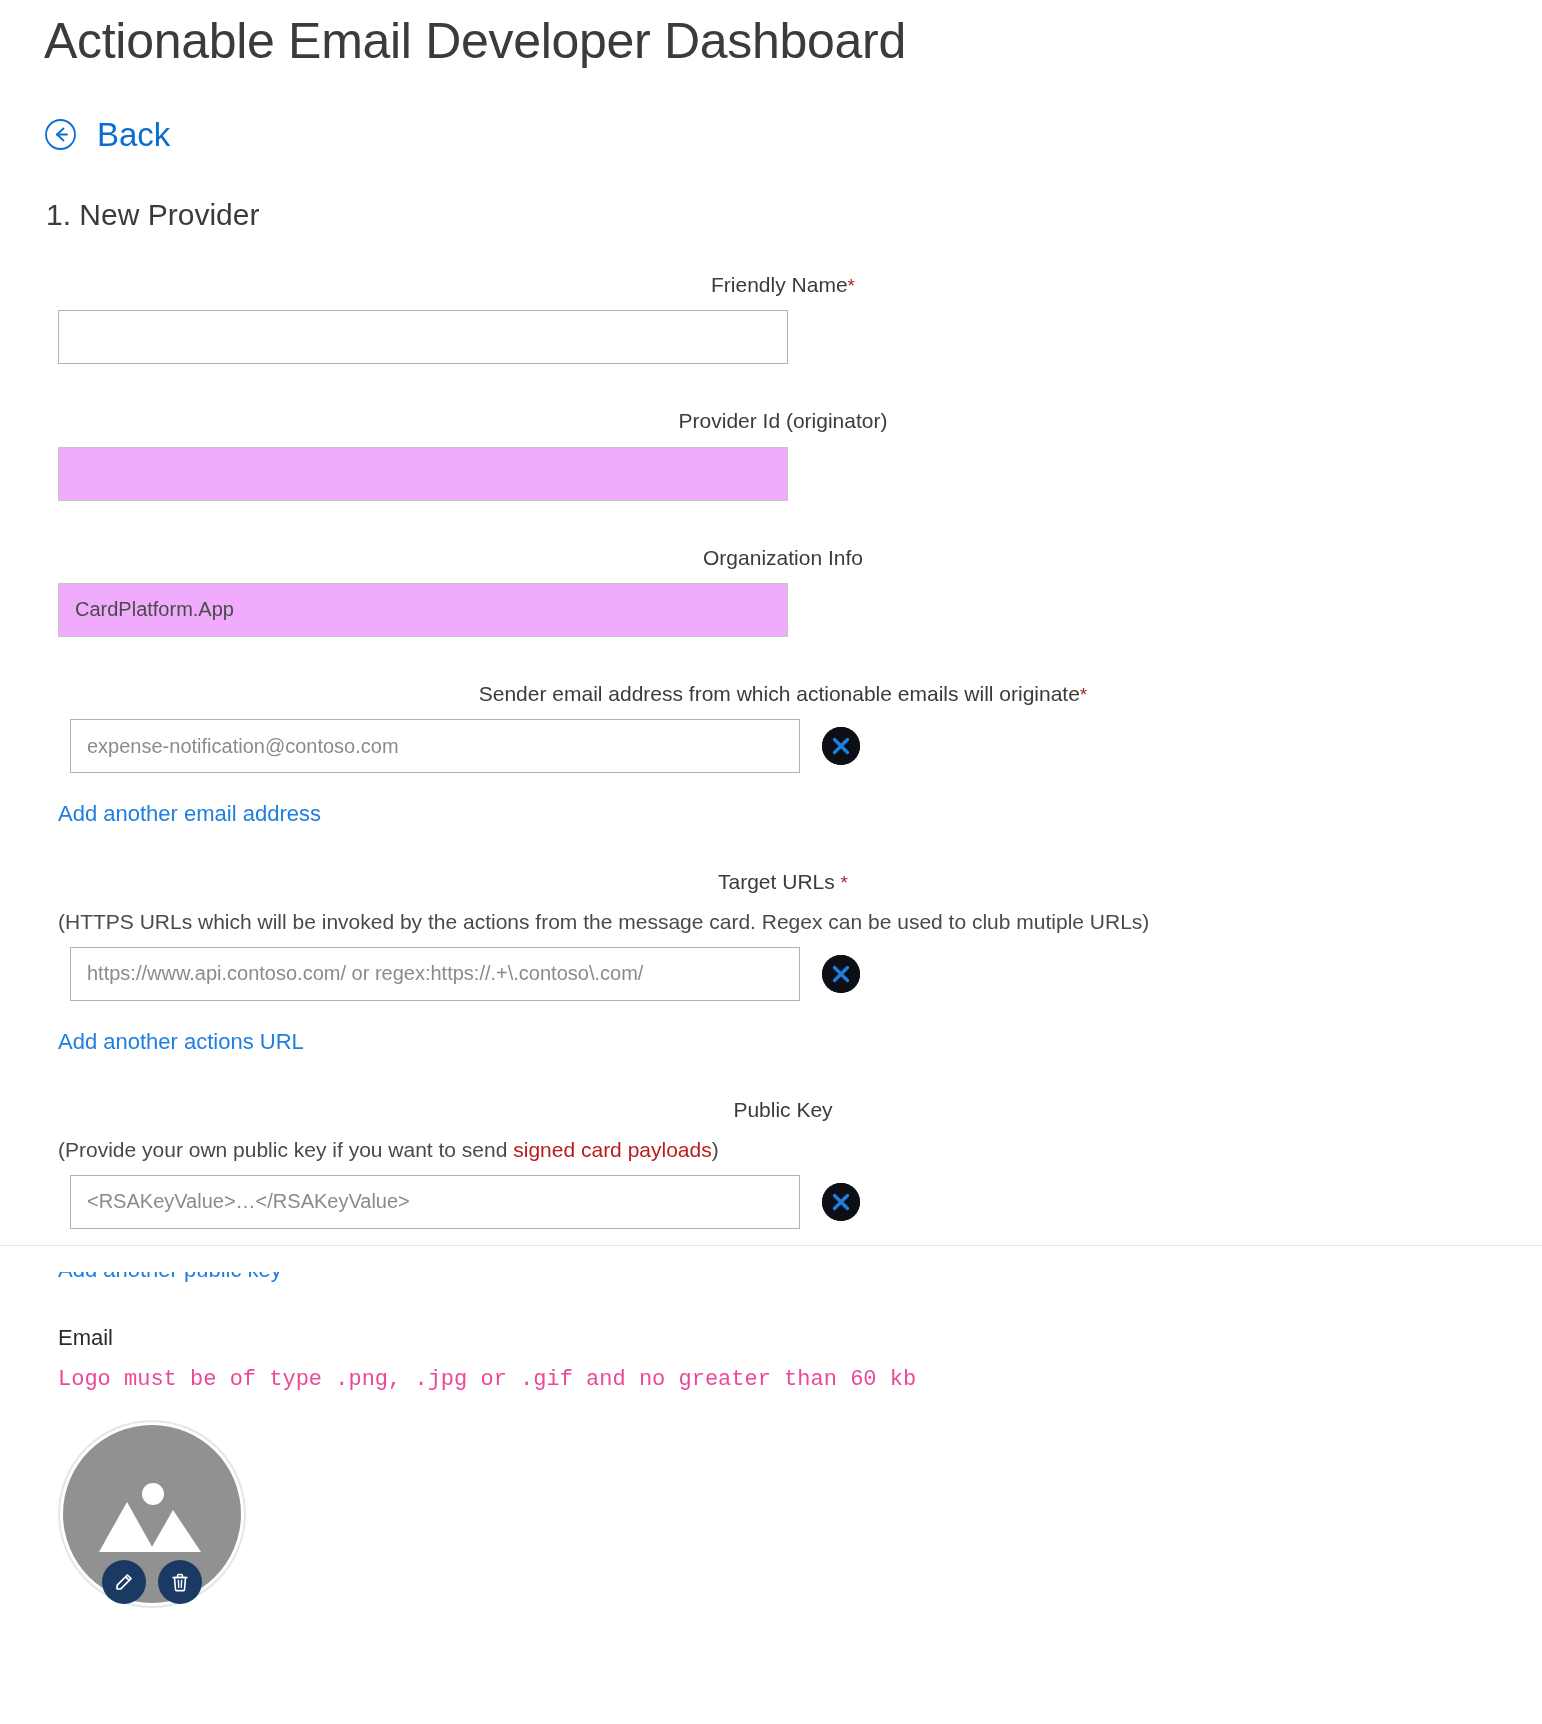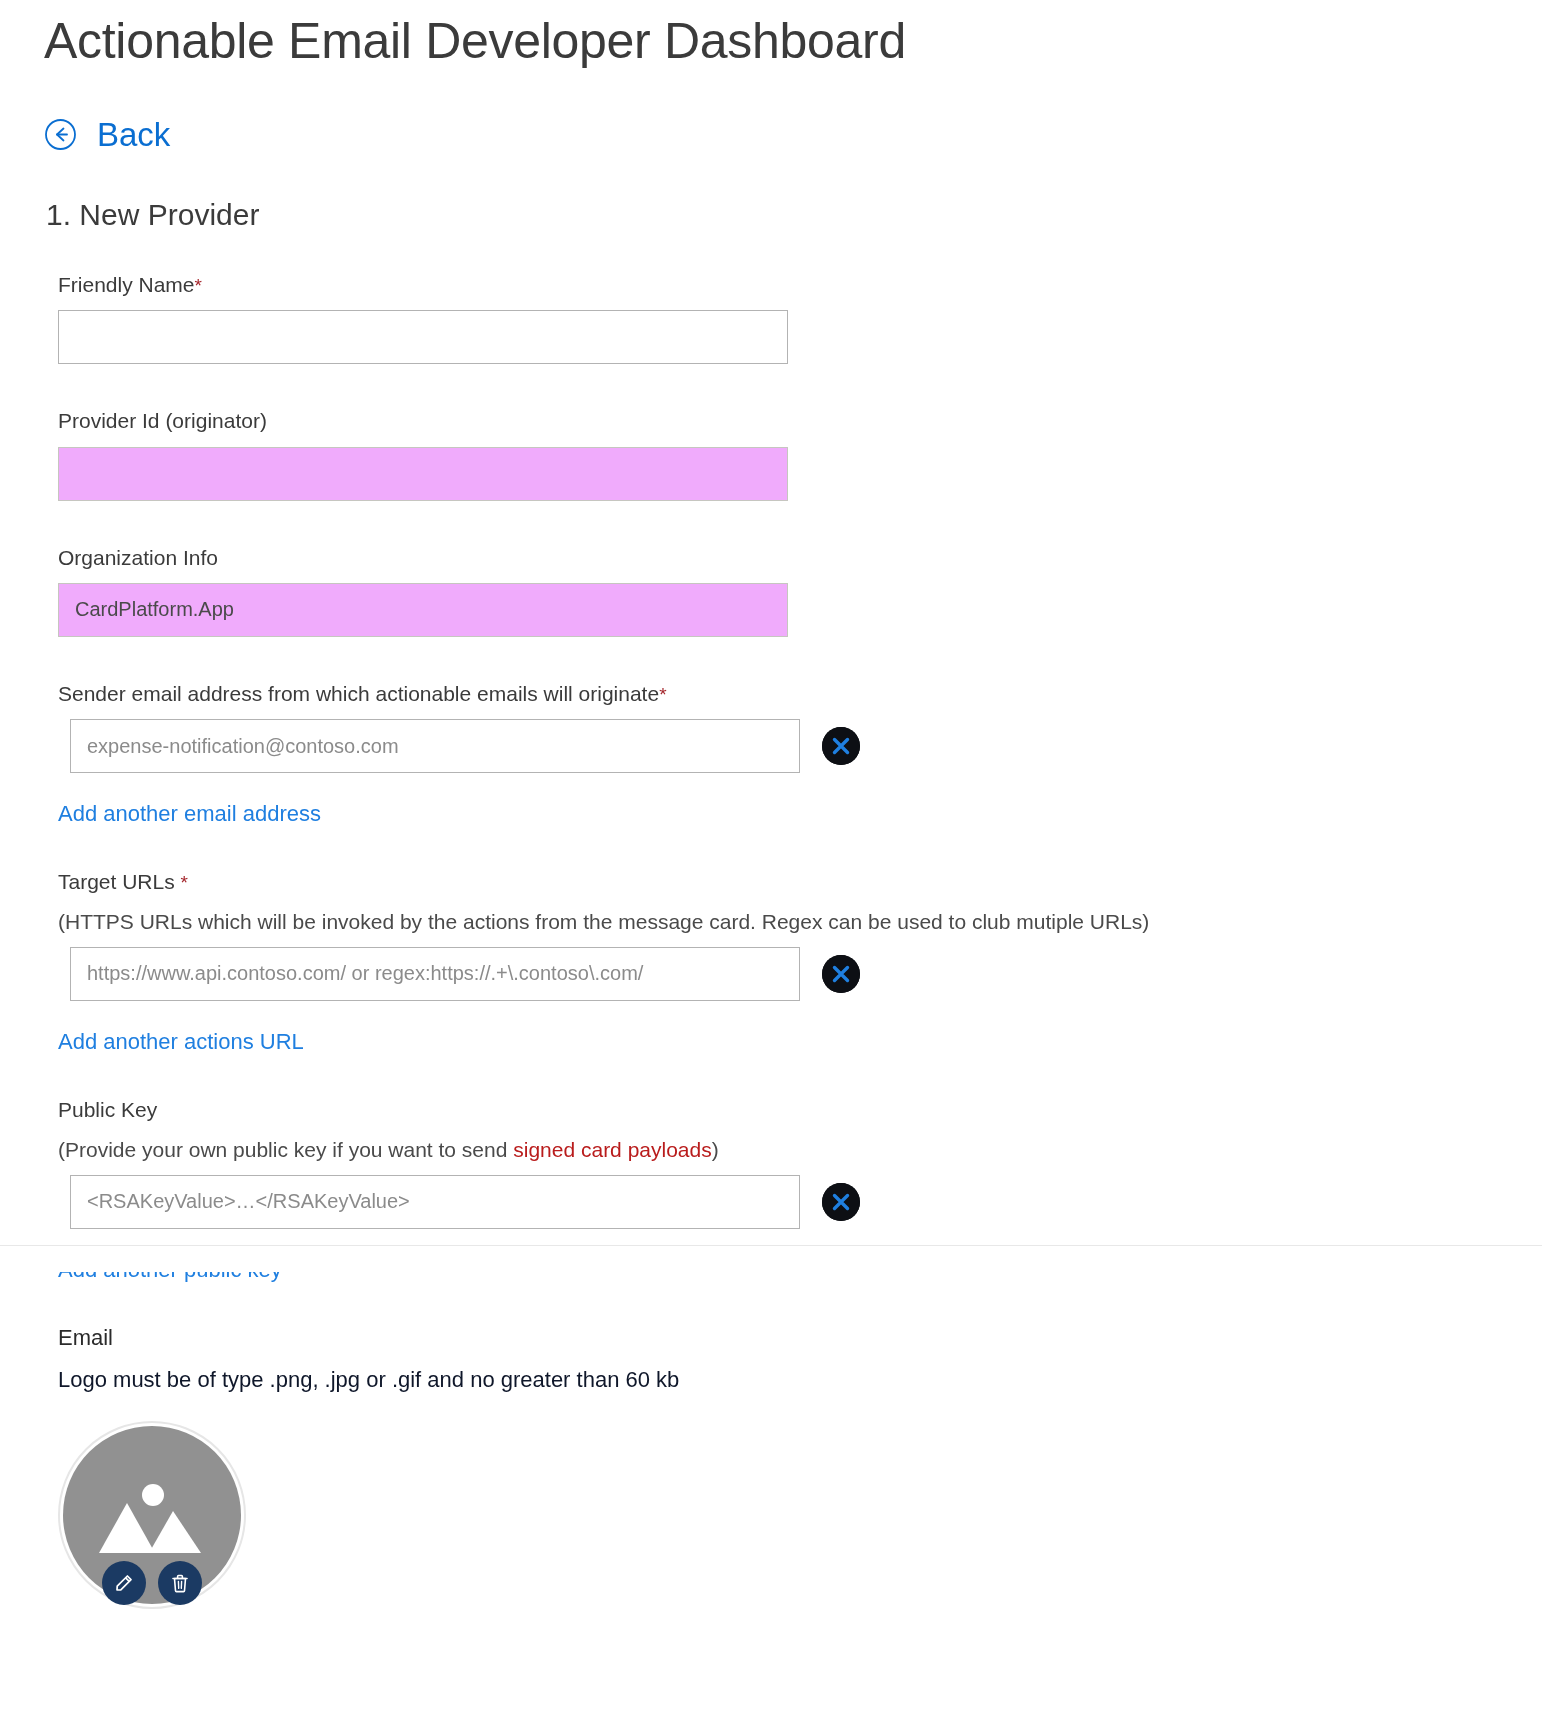--- a/index.html
+++ b/index.html
@@ -75,20 +75,21 @@
     top: 272px;
     width: 1450px;
   }
 
   .field-label {
     font-size: 21px;
     color: #3b3b3b;
     line-height: 1.25;
     margin-bottom: 12px;
     font-weight: 400;
+    text-align: center;
   }
   .req-star {
     color: #a4262c;
     font-size: 19px;
     vertical-align: baseline;
   }
   .sub-note {
     font-size: 21px;
     color: #4a4a4a;
     line-height: 1.3;
@@ -165,23 +166,24 @@
 
   
   .logo-heading {
     font-size: 22px;
     color: #2b2b2b;
     font-weight: 400;
     margin-bottom: 16px;
   }
   .logo-note {
     font-size: 22px;
-    color: #0f172a;
+    color: #ec4899;
     font-weight: 400;
     margin-bottom: 28px;
+    font-family: Liberation Mono, monospace;
   }
   .avatar-wrap {
     position: relative;
     width: 188px;
     height: 188px;
   }
   .avatar-ring {
     position: absolute;
     inset: 0;
     border-radius: 50%;

